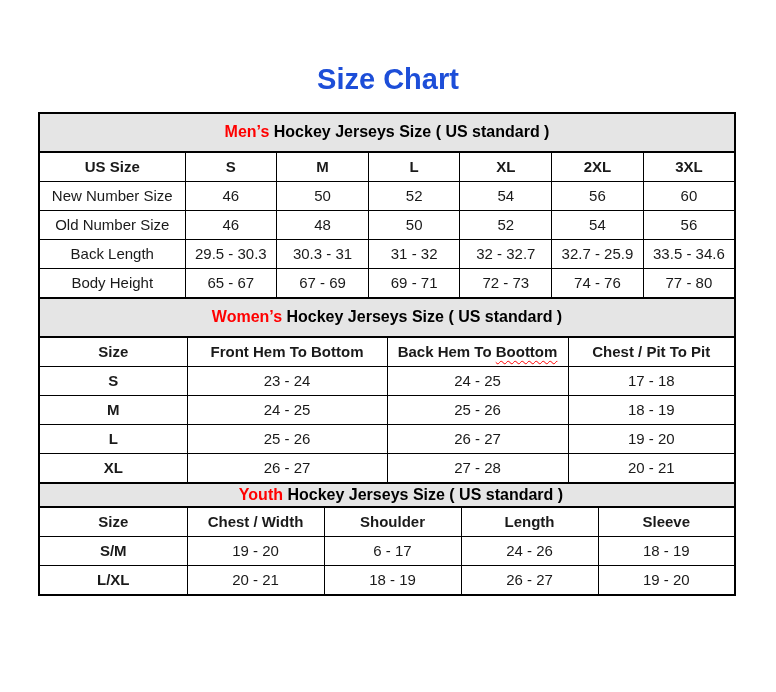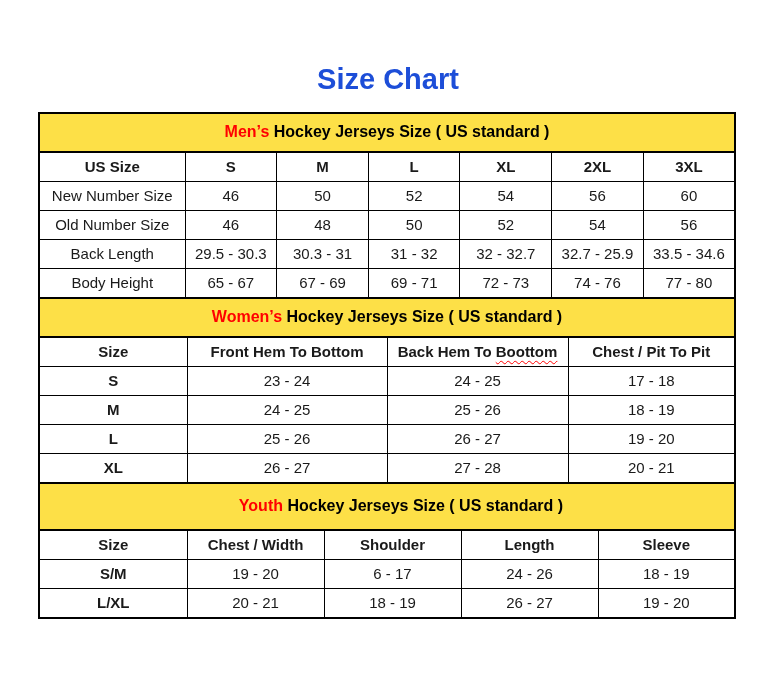--- a/index.html
+++ b/index.html
@@ -22,31 +22,31 @@
     font-weight: bold;
     color: #1d4ed8;
   }
   .chart {
     width: 698px;
     margin-left: 38px;
   }
   .band {
     box-sizing: border-box;
     border: 2px solid #000;
-    background: #fde047;
+    background: #e5e5e5;
     height: 41px;
     display: flex;
     align-items: center;
     justify-content: center;
     font-size: 16px;
     font-weight: bold;
     color: #000;
   }
   .band + .tbl, .tbl + .band { margin-top: -2px; }
-  .band.band-sm { height: 49px; padding-left: 28px; }
+  .band.band-sm { height: 26px; padding-left: 28px; }
   .hl { color: #ff0000; white-space: pre; }
   .band-rest { white-space: pre; }
   table.tbl {
     width: 100%;
     border-collapse: collapse;
     table-layout: fixed;
     border: 2px solid #000;
   }
   .tbl th, .tbl td {
     border: 1px solid #000;

